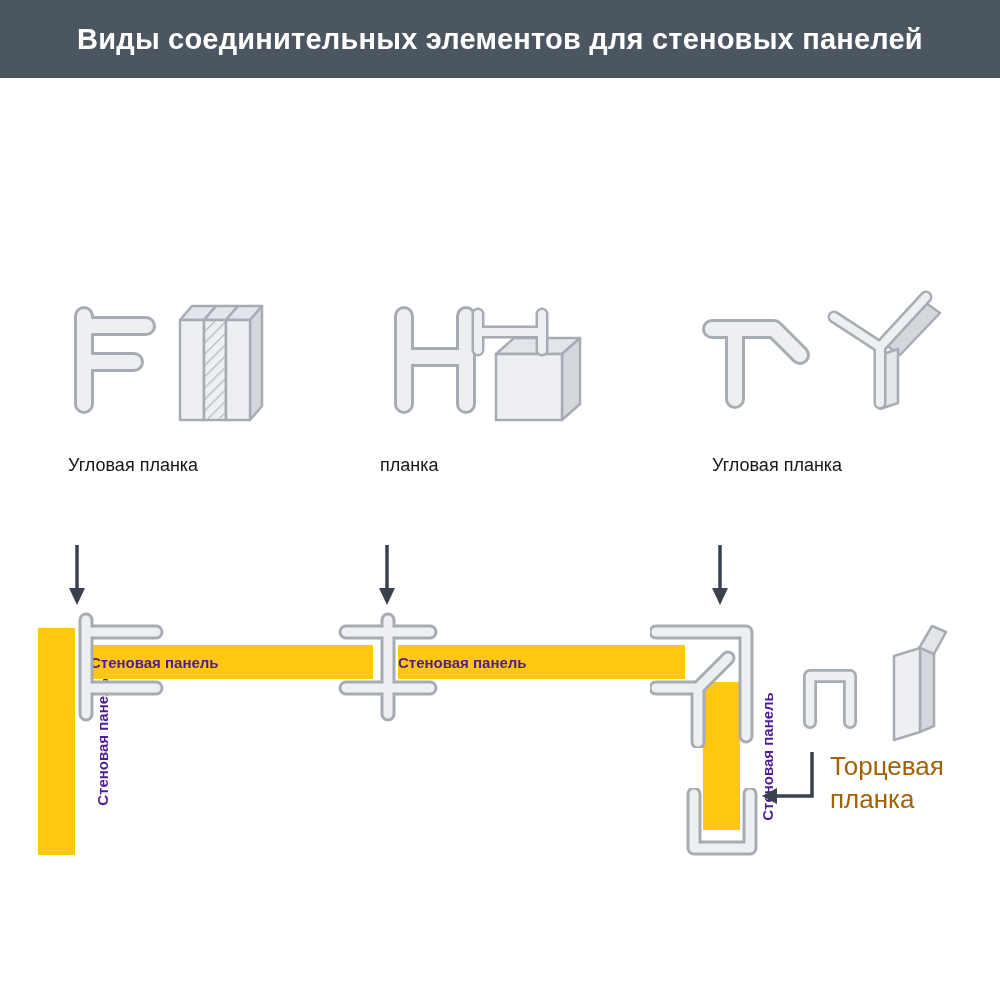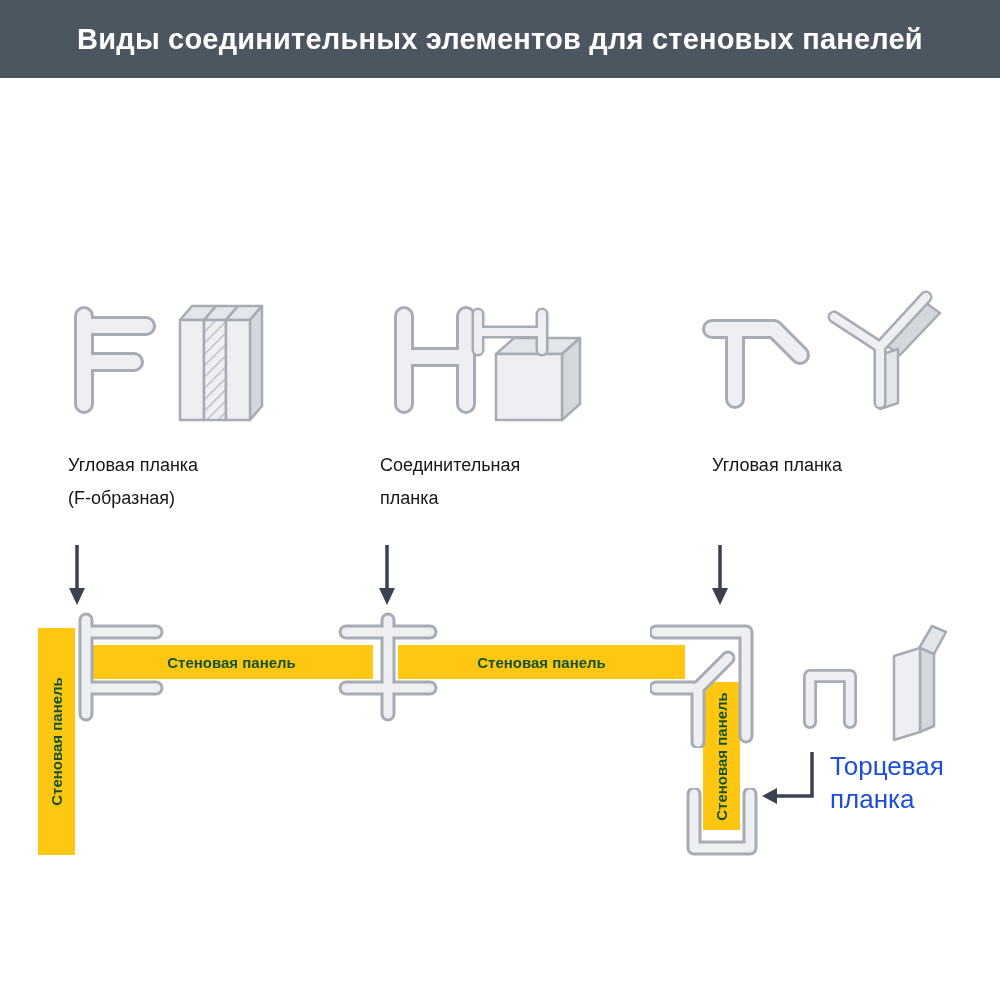--- a/index.html
+++ b/index.html
@@ -12,34 +12,34 @@
   .header{
     position:absolute;top:0;left:0;width:1000px;height:78px;background:#4C5661;
     display:flex;align-items:center;justify-content:center;
   }
   .header .title{color:#ffffff;font-size:29px;font-weight:bold;letter-spacing:0.2px;}
   
   .type-label{position:absolute;font-size:18px;line-height:33px;color:#161616;}
   .type-label span{display:block;}
   
   .panel{
-    position:absolute;background:#FFC612;display:flex;align-items:center;justify-content:center;
-    font-size:15px;font-weight:bold;color:#14532d;
+    position:absolute;background:#FFC612;display:flex;align-items:center;justify-content:flex-start;
+    font-size:15px;font-weight:bold;color:#4c1d95;
   }
   .panel.vert span{transform:rotate(-90deg);white-space:nowrap;display:block;}
   
   .p-out{stroke:#A7ACB4;fill:none;stroke-linecap:round;stroke-linejoin:round;}
   .p-in{stroke:#EDEFF2;fill:none;stroke-linecap:round;stroke-linejoin:round;}
   .face-front{fill:#EDEFF2;stroke:#A7ACB4;stroke-width:2.5;stroke-linejoin:round;}
   .face-top{fill:#E2E5E9;stroke:#A7ACB4;stroke-width:2.5;stroke-linejoin:round;}
   .face-side{fill:#D4D8DD;stroke:#A7ACB4;stroke-width:2.5;stroke-linejoin:round;}
   .arrow-stroke{stroke:#39424E;stroke-width:3.5;fill:none;}
   .arrow-fill{fill:#39424E;}
   
-  .endcap-label{position:absolute;left:830px;top:750px;font-size:26px;line-height:33px;color:#1d4ed8;}
+  .endcap-label{position:absolute;left:830px;top:750px;font-size:26px;line-height:33px;color:#a16207;}
   .endcap-label span{display:block;}
 </style>
 </head>
 <body>
 
 <div class="stage">
 
   <div class="header">
     <div class="title">Виды соединительных элементов для стеновых панелей</div>
   </div>
@@ -85,24 +85,22 @@
 
   <svg class="abs" style="left:822px;top:285px;" width="140" height="140" viewBox="0 0 140 140">
     <polygon class="face-side" points="64,60 104,18 118,28 78,70"></polygon>
     <polygon class="face-top" points="58,70 76,64 76,118 58,124"></polygon>
     <path class="p-out" stroke-width="13" d="M12,32 L58,62 M104,12 L58,62 M58,62 V118"></path>
     <path class="p-in" stroke-width="8" d="M12,32 L58,62 M104,12 L58,62 M58,62 V118"></path>
   </svg>
 
   <div class="type-label" style="left:68px;top:449px;">
     <span>Угловая планка</span>
-    <span>(F-образная)</span>
   </div>
   <div class="type-label" style="left:380px;top:449px;">
-    <span>Соединительная</span>
     <span>планка</span>
   </div>
   <div class="type-label" style="left:712px;top:449px;">
     <span>Угловая планка</span>
   </div>
 
   <svg class="abs" style="left:68px;top:545px;" width="18" height="60" viewBox="0 0 18 60">
     <line class="arrow-stroke" x1="9" y1="0" x2="9" y2="45"></line>
     <polygon class="arrow-fill" points="1,43 17,43 9,60"></polygon>
   </svg>

